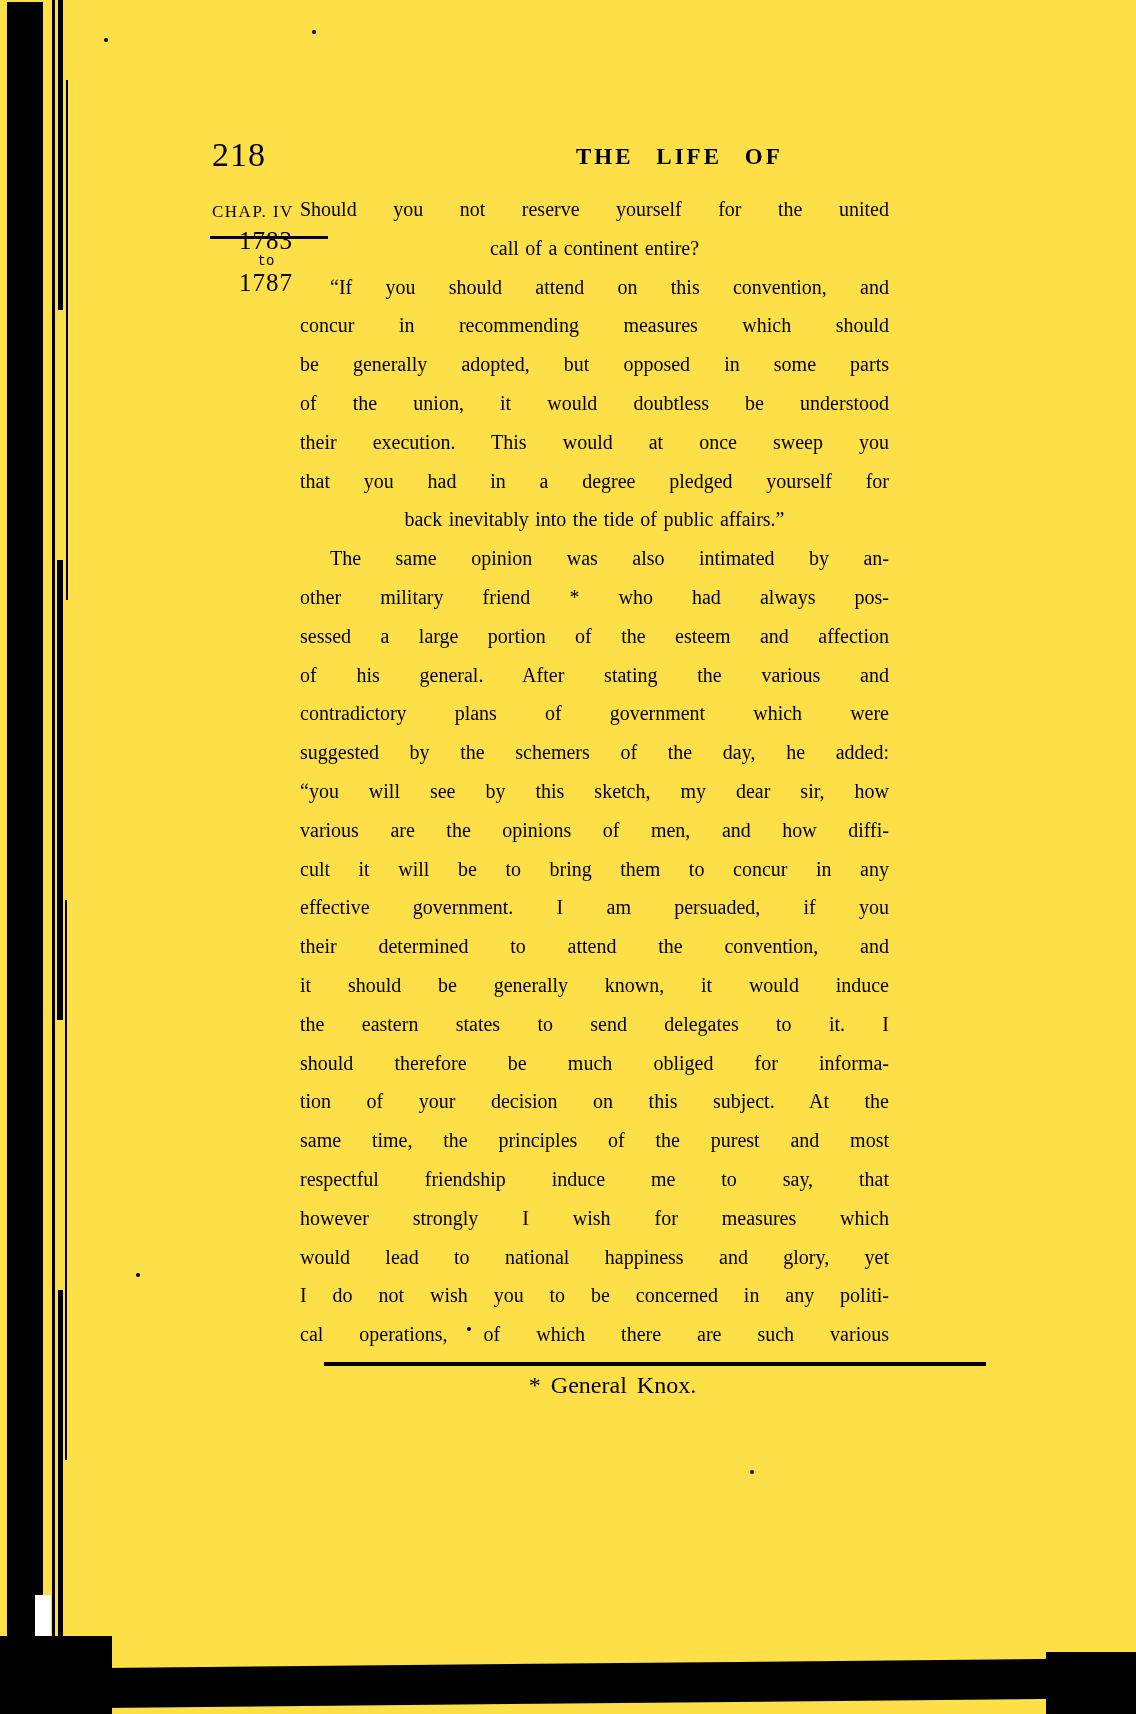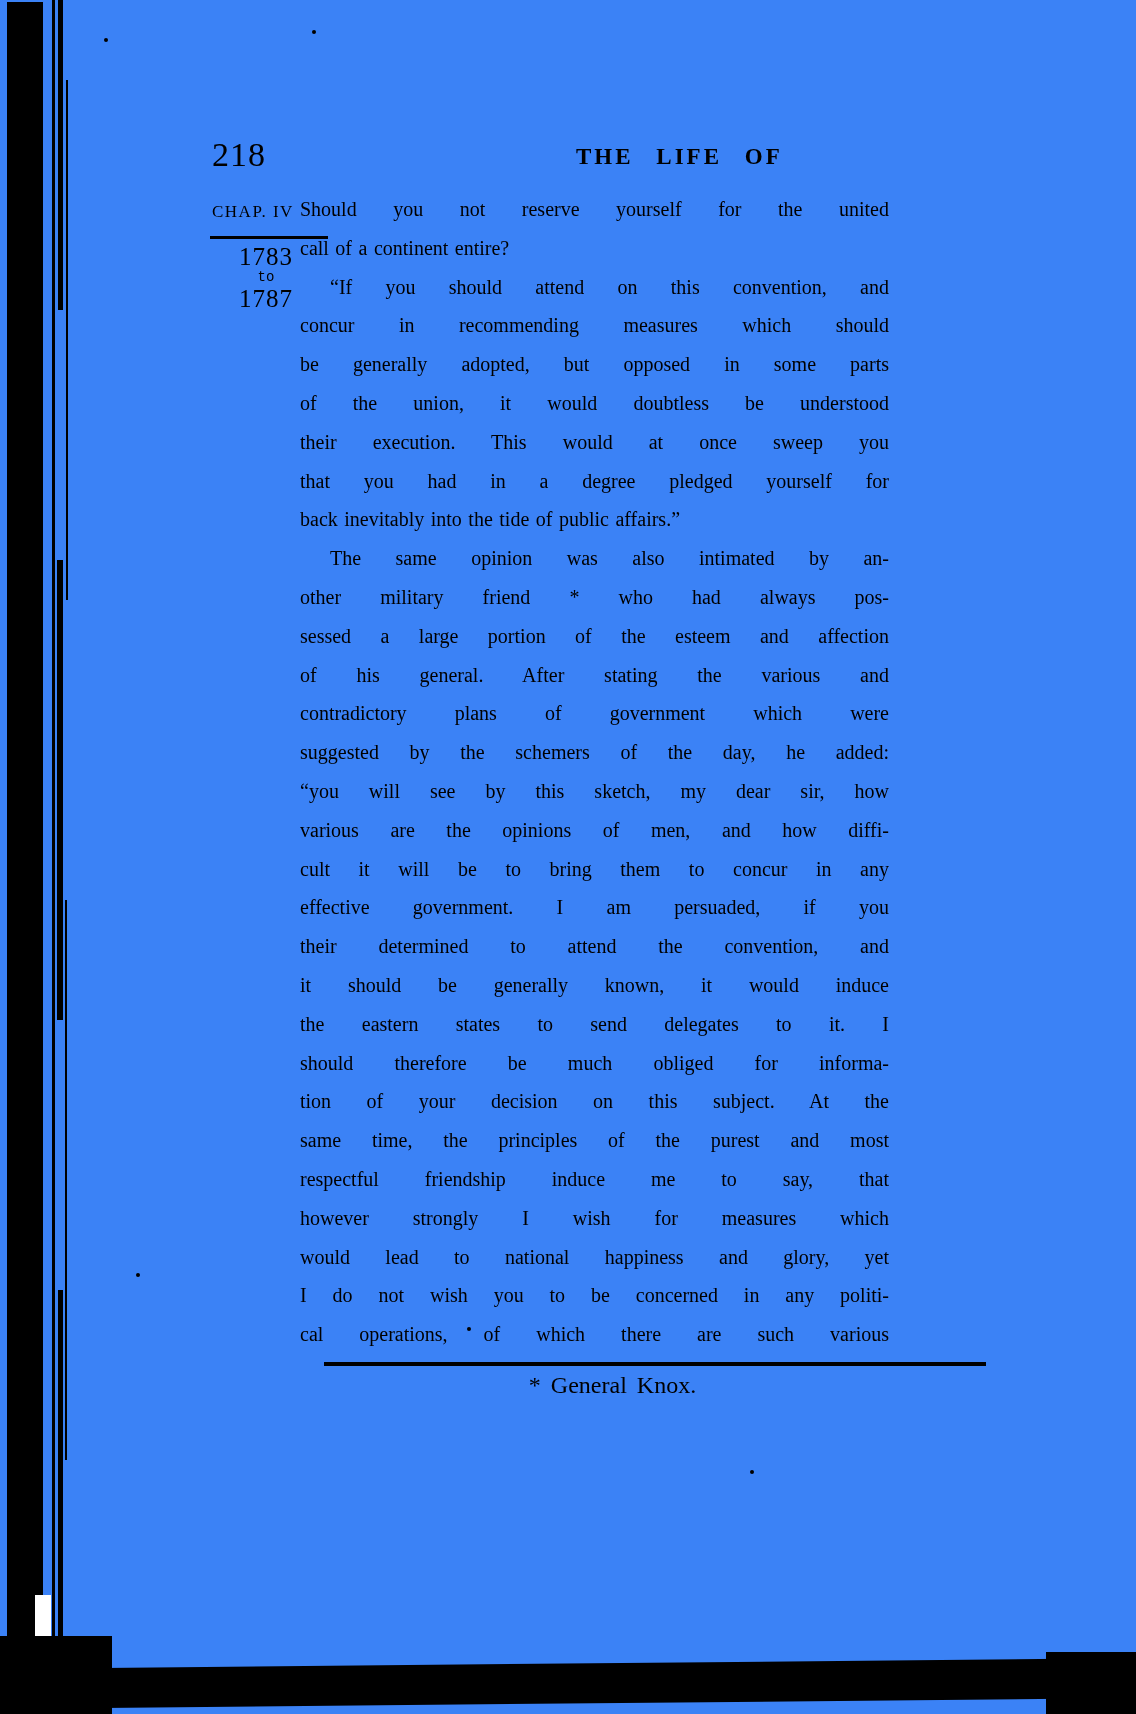--- a/index.html
+++ b/index.html
@@ -1,20 +1,20 @@
 <!DOCTYPE html>
 <html><head>
 <meta charset="utf-8">
 <style>
   html, body { margin: 0; padding: 0; background: #777; }
   .page {
     position: relative;
     width: 1136px;
     height: 1714px;
-    background: #3b82f6;
+    background: #fde047;
     overflow: hidden;
     font-family: "Liberation Serif", "DejaVu Serif", serif;
     color: #000;
   }
   
   .artifact { position: absolute; background: #000; }
   .gutter-bar   { left: 7px;  top: 2px;    width: 36px; height: 1668px; }
   .gutter-notch { position: absolute; left: 28px; top: 1593px; width: 16px; height: 68px; background: #fff; }
   .gutter-line-a { left: 52px; top: 0;      width: 3px;  height: 1714px; }
   .gutter-line-b1{ left: 58px; top: 0;      width: 5px;  height: 310px; }
@@ -39,31 +39,31 @@
     font-size: 23px; font-weight: bold;
     letter-spacing: 3px; word-spacing: 14px; text-align: right;
   }
   
   .chapter-label {
     position: absolute; left: 212px; top: 202px;
     font-size: 17px; letter-spacing: 1.5px;
   }
   .chapter-rule { left: 210px; top: 236px; width: 118px; height: 3px; }
   .date-range {
-    position: absolute; left: 206px; top: 244px; width: 120px;
+    position: absolute; left: 206px; top: 228px; width: 120px;
     text-align: center; line-height: 1;
   }
   .date-start, .date-end { font-size: 25px; letter-spacing: 1px; }
   .date-to { font-size: 14px; margin: 1px 0 2px 0; font-family: Liberation Mono, monospace; }
   
   .body-text {
     position: absolute; left: 300px; top: 190px; width: 589px;
     font-size: 20px; line-height: 38.8px; word-spacing: 1.5px;
   }
-  .line { text-align: left; }
+  .line { text-align: center; }
   .line.just { text-align: justify; text-align-last: justify; }
   .line.ind { text-indent: 30px; }
   
   .footnote-rule { left: 324px; top: 1362px; width: 662px; height: 4px; }
   .footnote {
     position: absolute; left: 318px; top: 1372px; width: 589px;
     text-align: center; font-size: 24px; word-spacing: 4px;
   }
 </style>
 </head>

